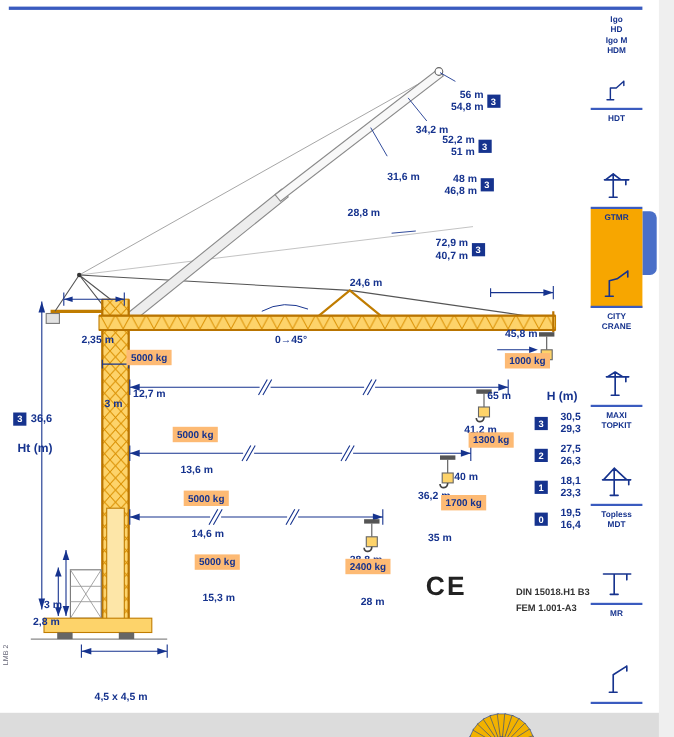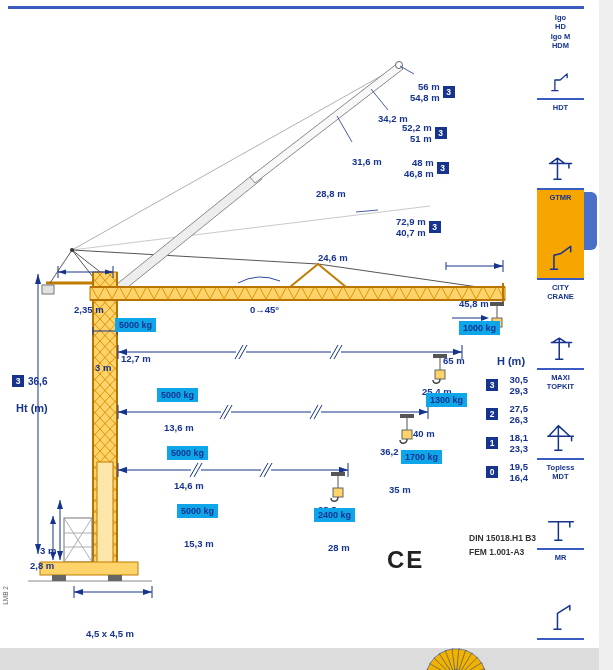--- a/index.html
+++ b/index.html
@@ -5,21 +5,21 @@
   html,body{margin:0;padding:0;background:#ededed;}
   .page{position:relative;width:613px;height:670px;background:#ffffff;overflow:hidden;
         font-family:"Liberation Sans",sans-serif;}
   .topline{position:absolute;left:8px;top:6px;width:576px;height:3px;background:#3a5bbf;}
   .bottomband{position:absolute;left:0;top:648px;width:613px;height:22px;background:#dcdcdc;}
   .rightband{position:absolute;left:599px;top:0;width:14px;height:670px;background:#efefef;}
   .notch{position:absolute;left:584px;top:192px;width:13px;height:58px;background:#4a6fc8;border-radius:0 6px 6px 0;}
 
   .lbl{position:absolute;color:#16338E;font:bold 9.5px "Liberation Sans",sans-serif;white-space:nowrap;margin-top:48px;}
   .httl{font:bold 11px "Liberation Sans",sans-serif;color:#16338E;}
-  .loadbox{position:absolute;background:#0ea5e9;color:#16338E;font:bold 9px "Liberation Sans",sans-serif;
+  .loadbox{position:absolute;background:#fdba74;color:#16338E;font:bold 9px "Liberation Sans",sans-serif;
            padding:2px 4px;white-space:nowrap;}
   .badge{background:#16338E;color:#fff;font:bold 8.5px/12px "Liberation Sans",sans-serif;
          width:12px;height:12px;display:inline-block;text-align:center;flex:0 0 auto;}
   .hblock{position:absolute;display:flex;align-items:center;gap:3px;}
   .hcol{display:flex;flex-direction:column;align-items:flex-end;line-height:1.25;
         color:#16338E;font:bold 9.5px "Liberation Sans",sans-serif;}
   .hrowabs{position:absolute;display:flex;align-items:center;gap:4px;color:#16338E;
            font:bold 10px "Liberation Sans",sans-serif;}
   .htable{position:absolute;display:flex;flex-direction:column;align-items:center;}
   .htable .hrow{display:flex;align-items:center;gap:4px;margin-top:7px;}
@@ -227,21 +227,21 @@
   <span class="loadbox" style="left:115px;top:318px">5000 kg</span>
   <span class="lbl" style="left:443px;top:307px">65 m</span>
   <span class="loadbox" style="left:459px;top:321px">1000 kg</span>
 
   <span class="lbl httl" style="left:16px;top:354px">Ht (m)</span>
   <div class="hrowabs" style="left:12px;top:375px">
     <span class="badge">3</span>
     <span>36,6</span>
   </div>
 
-  <span class="lbl" style="left:422px;top:338px">25,4 m</span>
+  <span class="lbl" style="left:422px;top:338px">41,2 m</span>
   <span class="lbl" style="left:164px;top:374px">13,6 m</span>
   <span class="loadbox" style="left:157px;top:388px">5000 kg</span>
   <span class="lbl" style="left:413px;top:380px">40 m</span>
   <span class="loadbox" style="left:426px;top:393px">1300 kg</span>
 
   <span class="lbl" style="left:380px;top:398px">36,2 m</span>
   <span class="lbl" style="left:174px;top:432px">14,6 m</span>
   <span class="loadbox" style="left:167px;top:446px">5000 kg</span>
   <span class="lbl" style="left:389px;top:436px">35 m</span>
   <span class="loadbox" style="left:401px;top:450px">1700 kg</span>
@@ -281,21 +281,21 @@
           <span>19,5</span>
           <span>16,4</span>
         </span>
     </div>
   </div>
 
   <span class="lbl" style="left:40px;top:497px">3 m</span>
   <span class="lbl" style="left:30px;top:512px">2,8 m</span>
   <span class="lbl" style="left:86px;top:580px">4,5 x 4,5 m</span>
 
-  <span class="ce" style="left:387px;top:546px">CE</span>
+  <span class="ce" style="left:387px;top:520px">CE</span>
   <span class="certsm" style="left:426px;top:533px">DIN 15018.H1 B3</span>
   <span class="certsm" style="left:426px;top:547px">FEM 1.001-A3</span>
 
   <span class="doccode">LMB 2</span>
 
   <div class="sidebar">
     <div class="sitem">
       <span class="slabel pre">Igo
 HD
 Igo M

